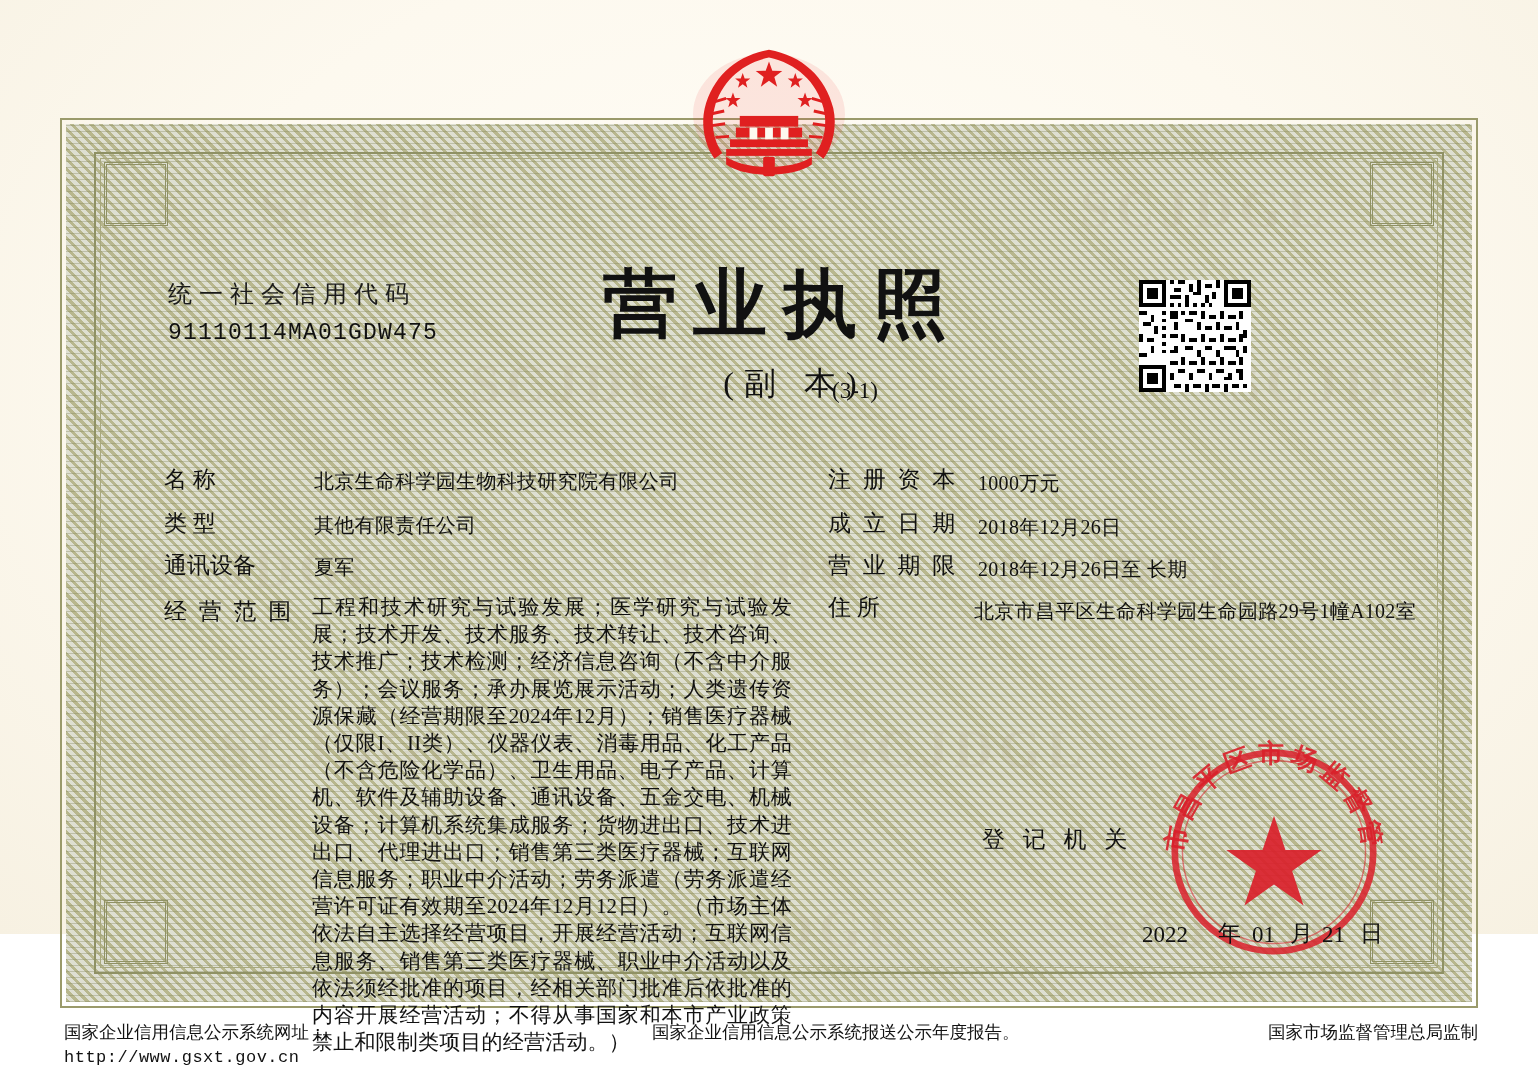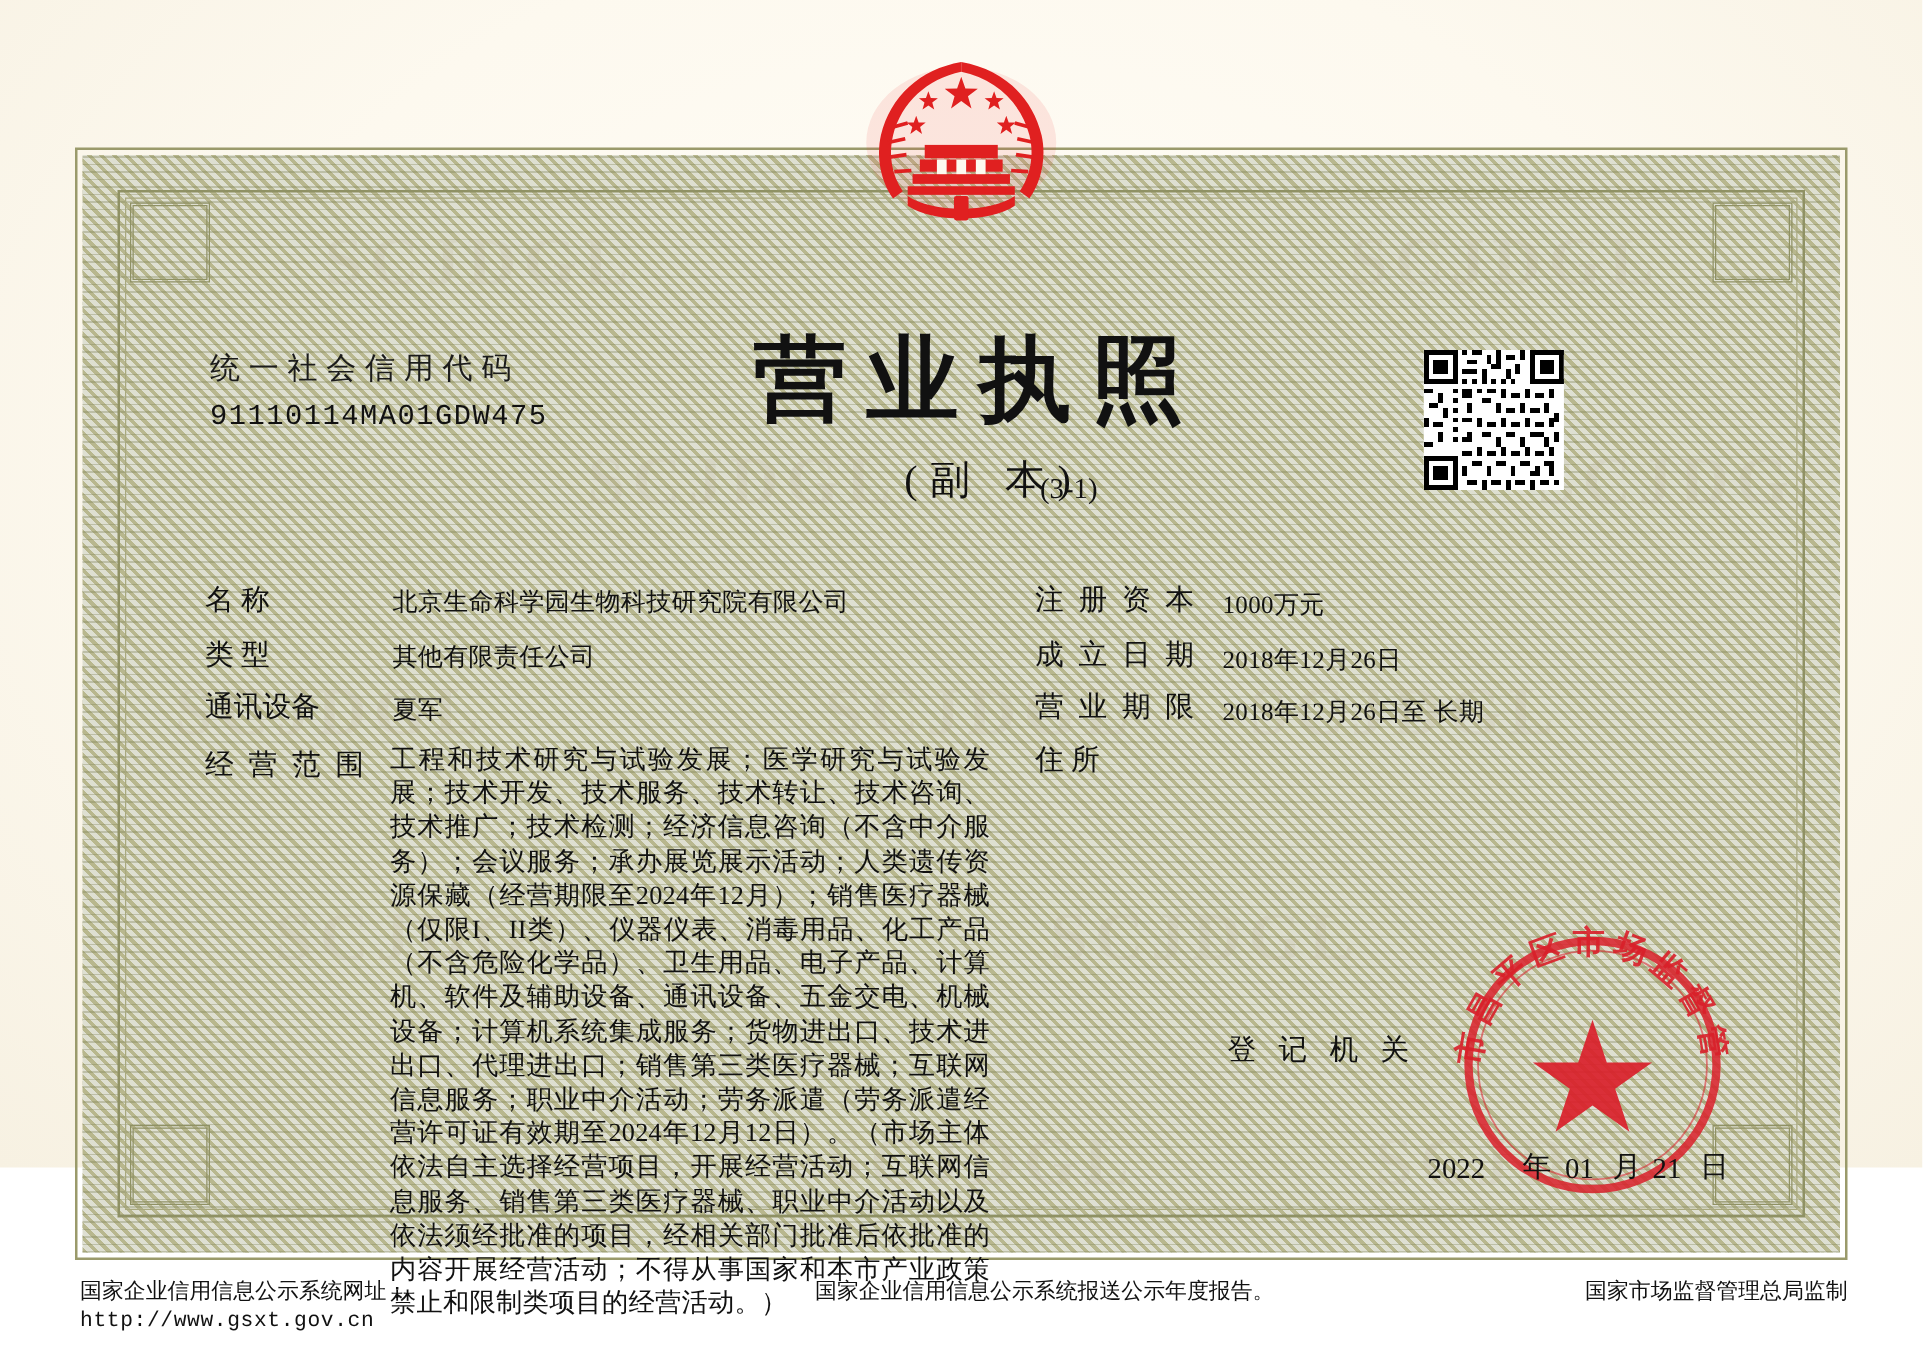--- a/index.html
+++ b/index.html
@@ -436,20 +436,21 @@
   <div class="label" style="left:828px; top:464px; letter-spacing:3px;">注 册 资 本</div>
   <div class="value" style="left:978px; top:470px;">1000万元</div>
 
   <div class="label" style="left:828px; top:508px; letter-spacing:3px;">成 立 日 期</div>
   <div class="value" style="left:978px; top:514px;">2018年12月26日</div>
 
   <div class="label" style="left:828px; top:550px; letter-spacing:3px;">营 业 期 限</div>
   <div class="value" style="left:978px; top:556px;">2018年12月26日至 长期</div>
 
   <div class="label" style="left:828px; top:592px;">住        所</div>
+  <div class="value" style="left:974px; top:598px;">北京市昌平区生命科学园生命园路29号1幢A102室</div>
 
   <div class="reg-label">登 记 机 关</div>
 
   <svg id="seal" viewBox="0 0 260 260">
     <defs>
       <path id="sealArc" d="M 36 130 A 94 94 0 1 1 224 130" fill="none"></path>
     </defs>
     <circle cx="130" cy="130" r="104" fill="none" stroke="#d9202a" stroke-width="7" opacity="0.85"></circle>
     <circle cx="130" cy="130" r="96" fill="none" stroke="#d9202a" stroke-width="1.5" opacity="0.55"></circle>
     <text font-family="'Liberation Serif', serif" font-size="27" font-weight="bold" fill="#d9202a" letter-spacing="6" opacity="0.9">

